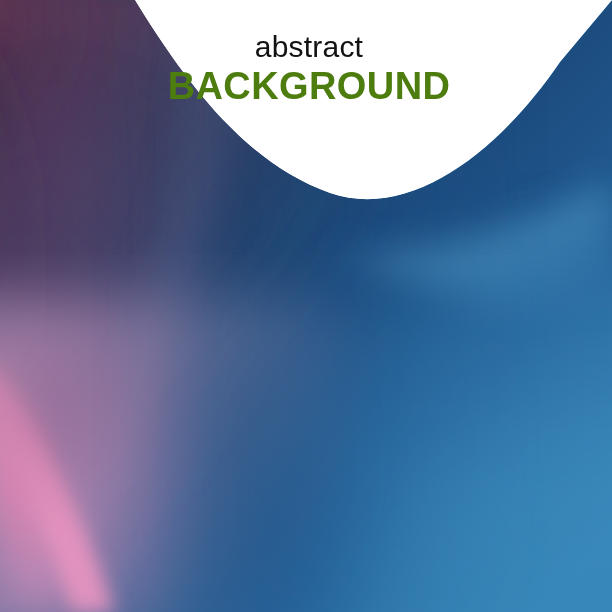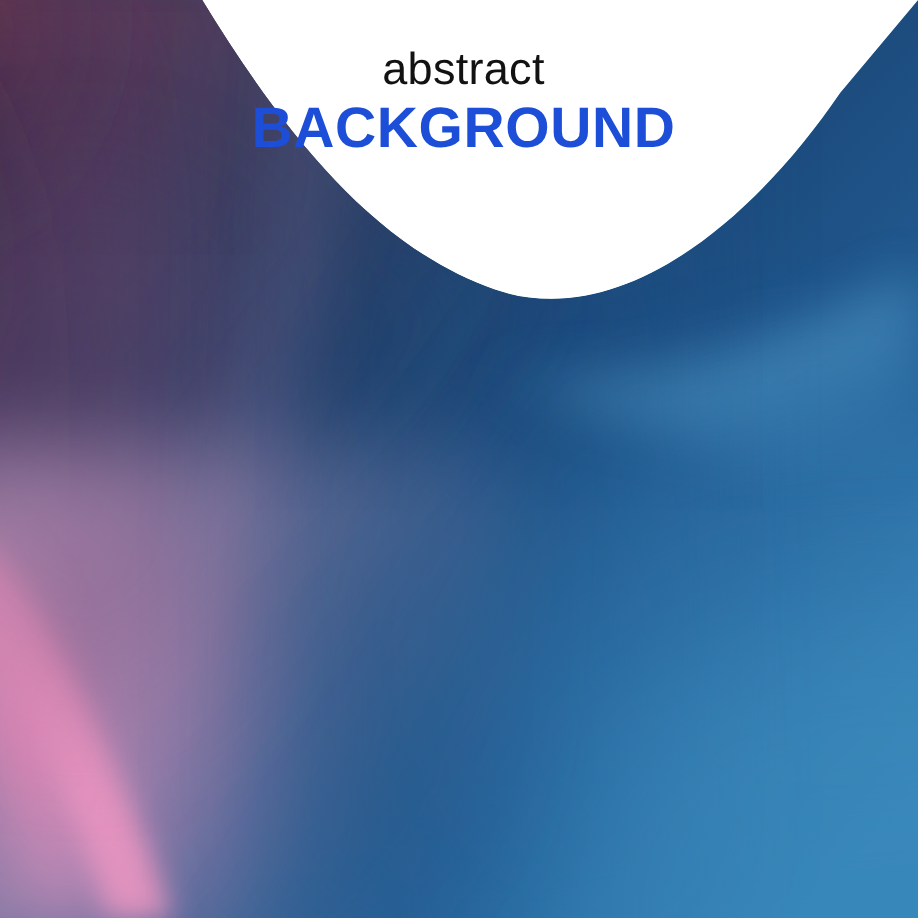--- a/index.html
+++ b/index.html
@@ -40,21 +40,21 @@
     color: #121212;
     margin-left: 6px;
   }
   .title-line2 {
     display: block;
     font-family: "Liberation Sans", sans-serif;
     font-weight: 700;
     font-size: 38px;
     line-height: 42px;
     letter-spacing: 0.4px;
-    color: #1d4ed8;
+    color: #4d7c0f;
     margin-left: 6px;
     margin-top: 1px;
   }
 </style>
 </head>
 <body>
 
 <div id="canvas">
 
   <svg id="art" viewBox="0 0 612 612" preserveAspectRatio="none">

